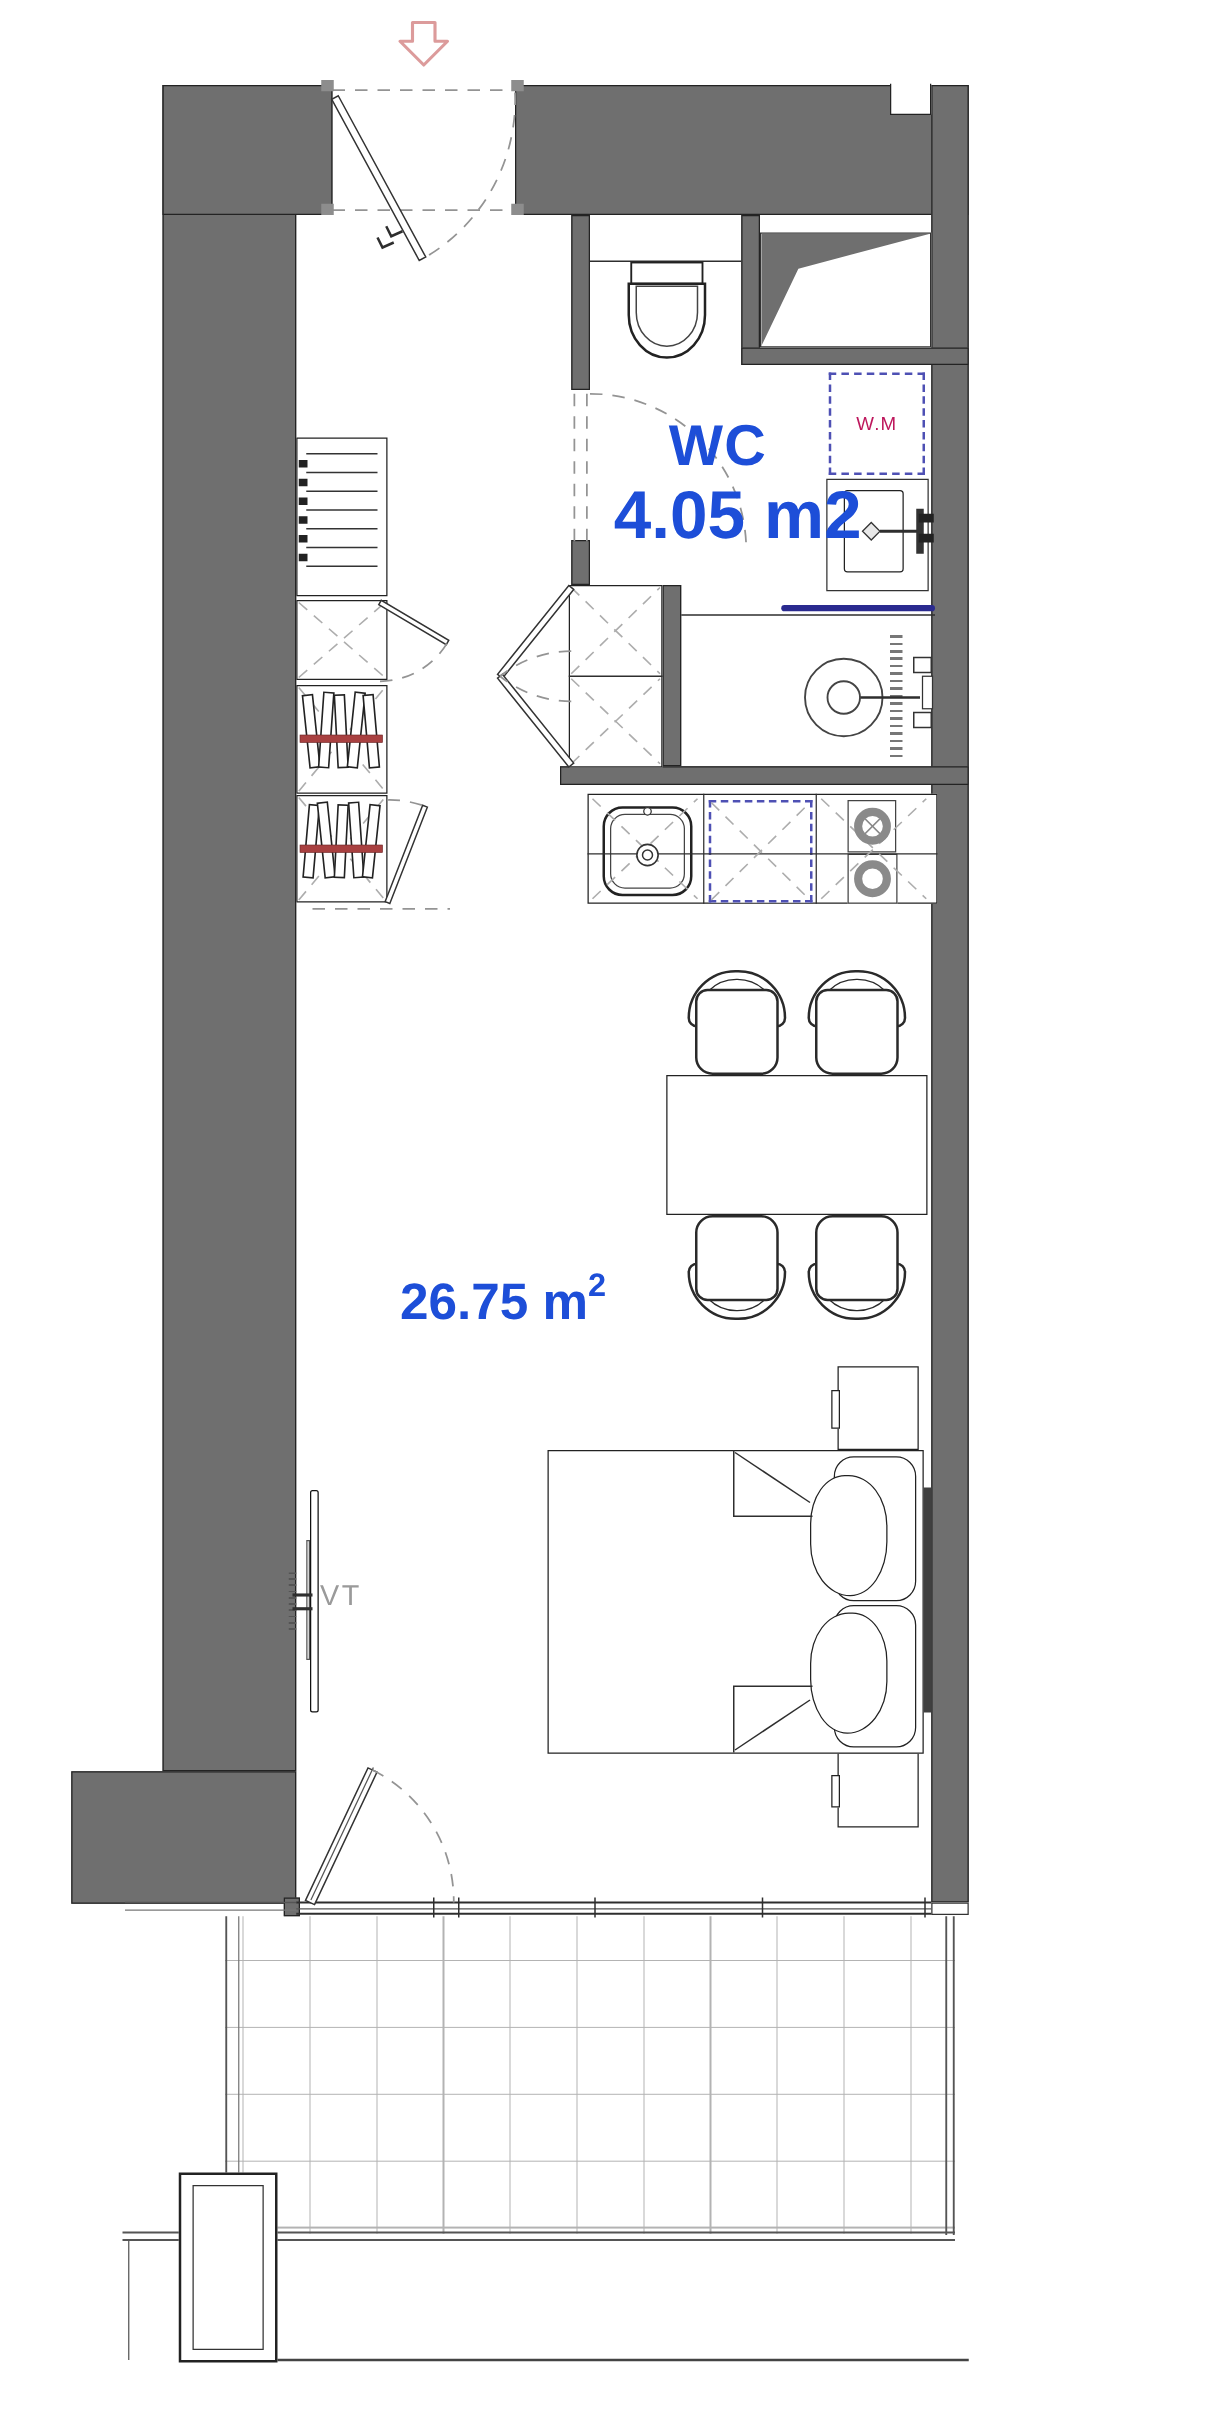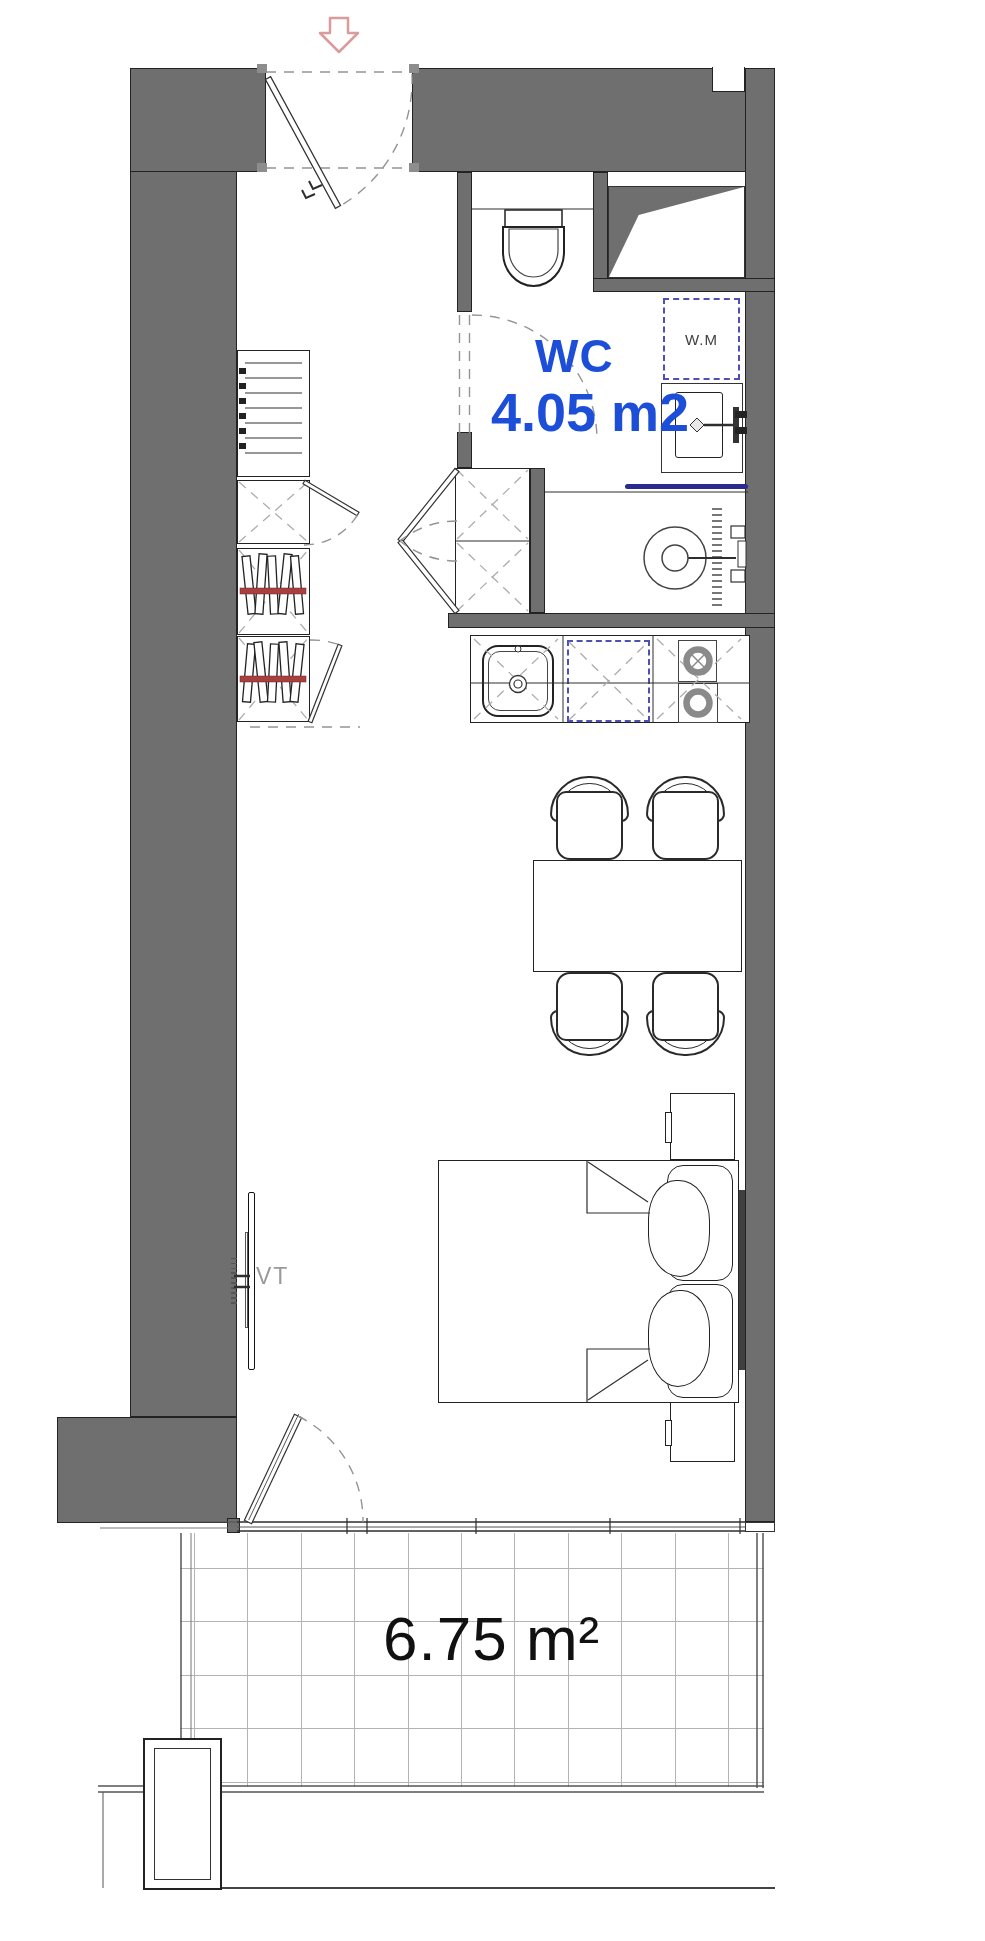--- a/index.html
+++ b/index.html
@@ -34,21 +34,21 @@
   <div class="wall" style="left:448px;top:613px;width:327px;height:15px;"></div>
   <div class="wall" style="left:227px;top:1518px;width:13px;height:15px;"></div>
 
   <div class="wbox" style="left:608px;top:186px;width:137px;height:92px;border:1px solid #333;">
     <div class="abs" style="left:0;top:0;width:100%;height:100%;background:#6f6f6f;clip-path:polygon(0 0,100% 0,22% 31%,0 100%);"></div>
   </div>
   <div class="wbox" style="left:712px;top:67px;width:33px;height:25px;border:1.5px solid #232323;border-top:none;"></div>
   <div class="wbox" style="left:745px;top:1522px;width:30px;height:10px;border:1px solid #333;"></div>
 
   <div class="wbox" style="left:663px;top:298px;width:77px;height:82px;border:2px dashed #4e50b4;display:flex;align-items:center;justify-content:center;">
-    <span style="color:#404040;font-size:15px;letter-spacing:1px;">W.M</span>
+    <span style="color:#be185d;font-size:15px;letter-spacing:1px;">W.M</span>
   </div>
   <div class="wbox" style="left:661px;top:383px;width:82px;height:90px;border:1px solid #333;"></div>
   <div class="wbox" style="left:675px;top:392px;width:48px;height:66px;border:1.5px solid #222;border-radius:3px;"></div>
   <div class="abs" style="left:625px;top:484px;width:123px;height:5px;background:#2a2a8f;border-radius:3px;"></div>
   <div class="abs" style="left:712px;top:508px;width:10px;height:100px;background:repeating-linear-gradient(180deg,#777 0 2px,rgba(0,0,0,0) 2px 6px);"></div>
 
   <div class="wbox" style="left:455px;top:468px;width:75px;height:146px;border:1.5px solid #222;"></div>
   <div class="wbox" style="left:237px;top:350px;width:73px;height:127px;border:1.5px solid #222;"></div>
   <div class="wbox" style="left:237px;top:480px;width:73px;height:64px;border:1.5px solid #222;"></div>
   <div class="wbox" style="left:237px;top:548px;width:73px;height:87px;border:1.5px solid #222;"></div>
@@ -272,16 +272,18 @@
       <line x1="103" y1="1792" x2="103" y2="1888" stroke="#555" stroke-width="1"></line>
       <line x1="148" y1="1888" x2="775" y2="1888" stroke="#444" stroke-width="2"></line>
     </g>
   </svg>
 
   <div class="wbox" style="left:143px;top:1738px;width:79px;height:152px;border:2px solid #222;"></div>
   <div class="wbox" style="left:154px;top:1748px;width:57px;height:132px;border:1.5px solid #333;"></div>
 
   <div class="lbl" style="left:535px;top:329px;font-size:46px;letter-spacing:1px;">WC</div>
   <div class="lbl" style="left:491px;top:381px;font-size:54px;">4.05 m2</div>
-  <div class="lbl" style="left:383px;top:1603px;font-size:62px;font-weight:400;color:#111;letter-spacing:1px;">6.75 m²</div>
+  <div class="lbl" style="left:320px;top:1013px;font-size:41px;">
+    <span>26.75</span>&nbsp;<span>m</span><sup class="exp">2</sup>
+  </div>
   <div class="lbl" style="left:256px;top:1263px;font-size:23px;font-weight:400;color:#9a9a9a;letter-spacing:2px;">VT</div>
 
 </div>
 
 </body></html>

